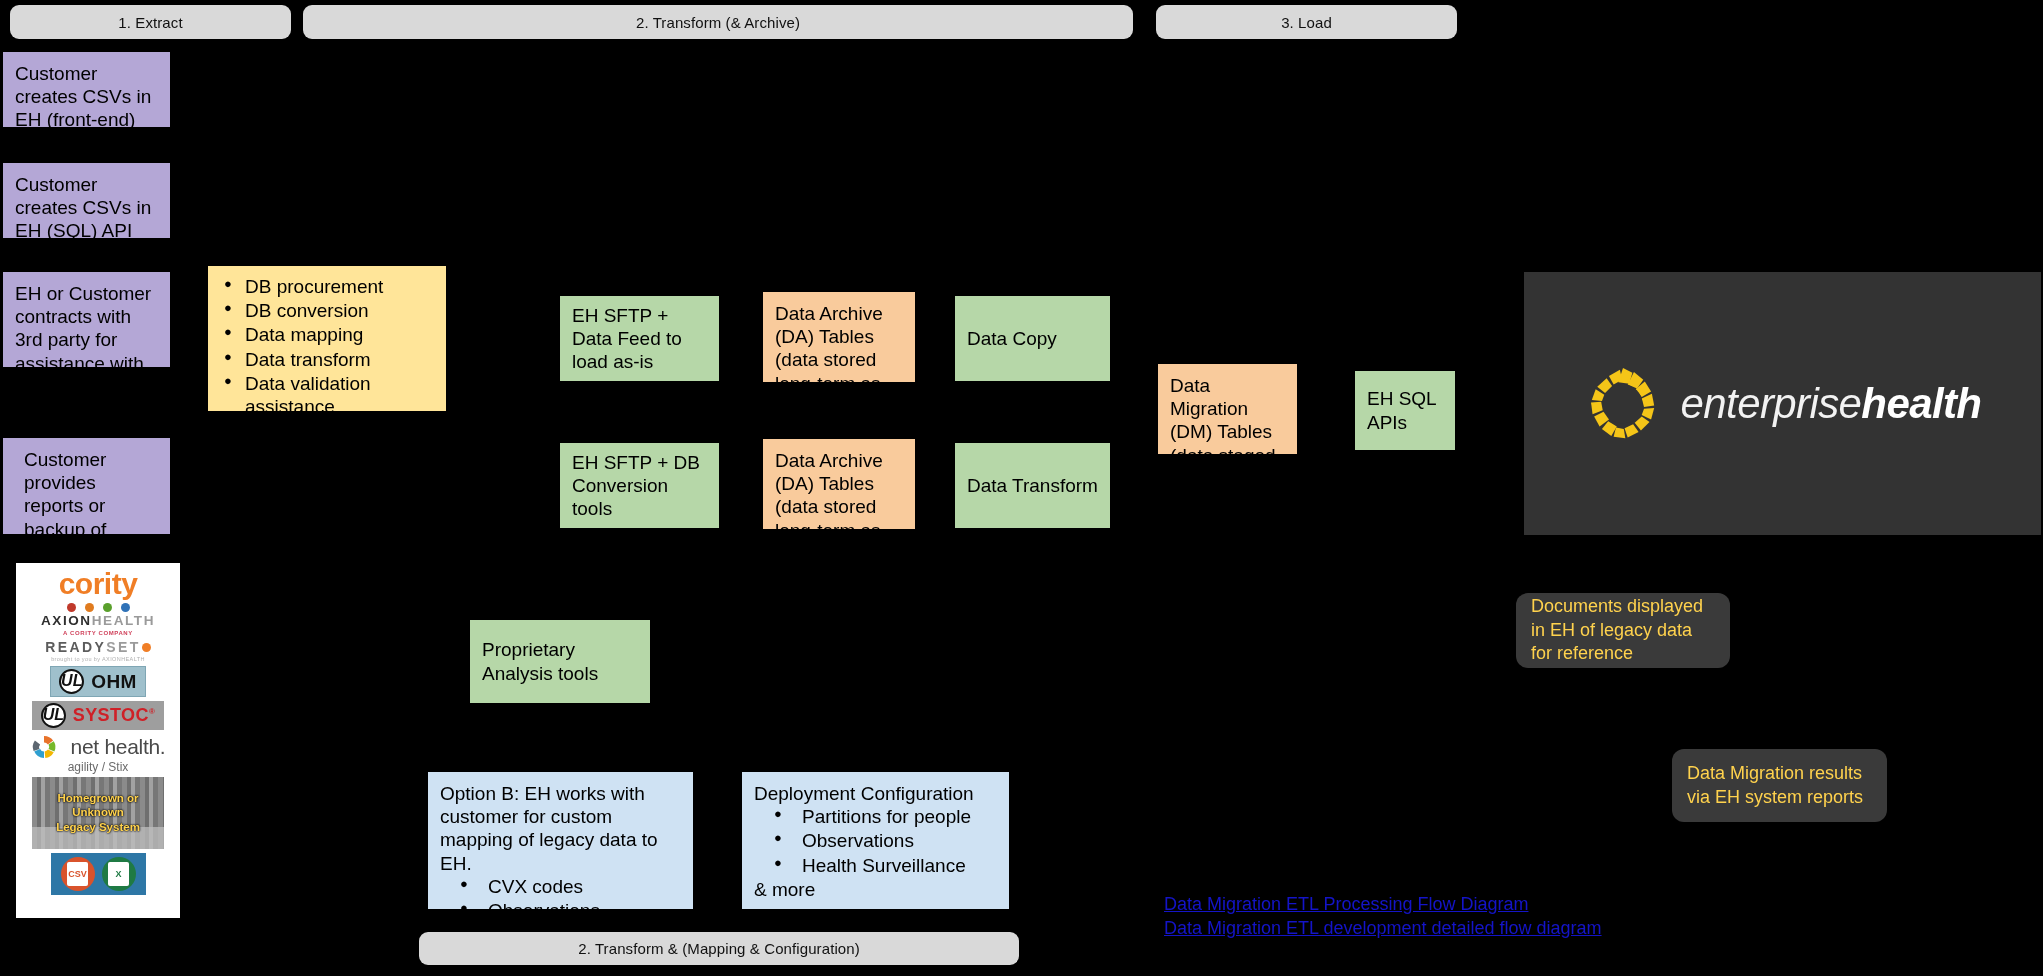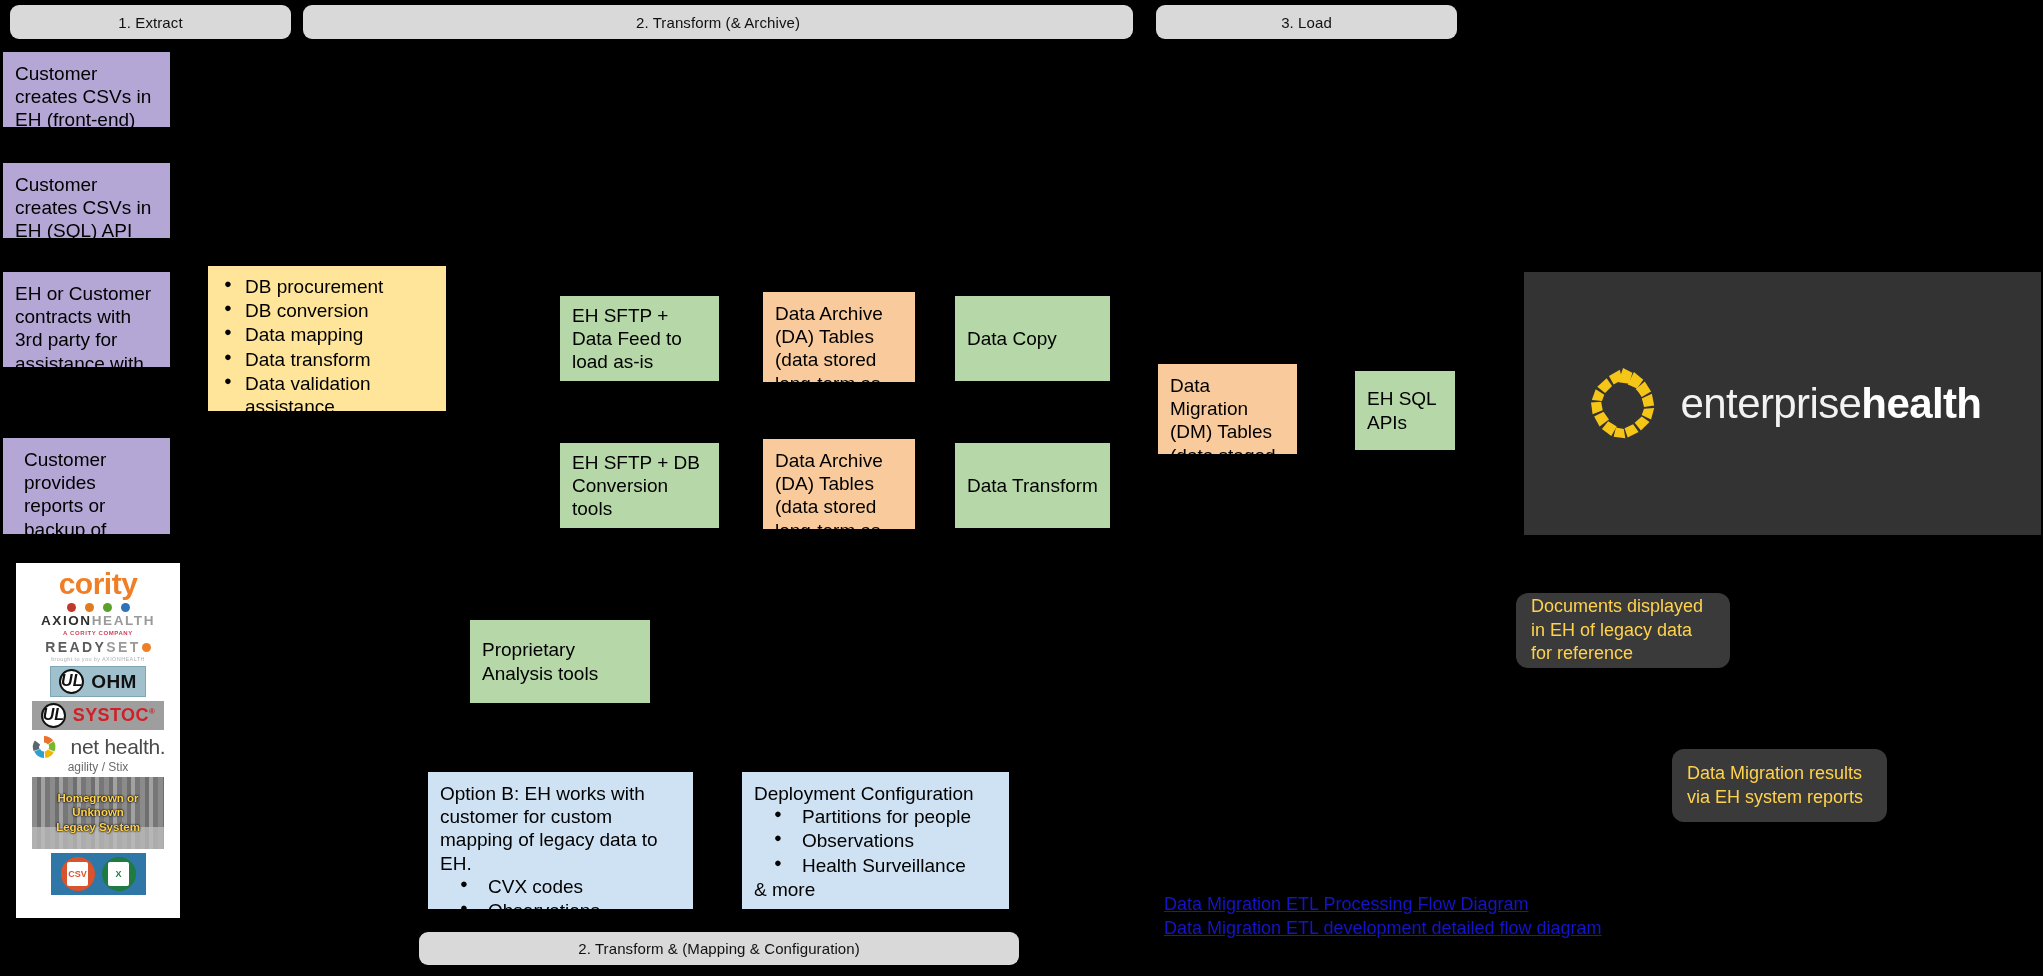--- a/index.html
+++ b/index.html
@@ -43,21 +43,21 @@
 
   
   .callout{
     background:#3a3a3a;border-radius:12px;color:#ffd24d;
     padding:12px 15px;font-size:18px;line-height:1.30;
     display:flex;flex-direction:column;justify-content:center;
   }
 
   
   .brandpanel{background:#333333;display:flex;align-items:center;justify-content:center;}
-  .brandrow{display:flex;align-items:center;gap:19px;}
+  .brandrow{display:flex;align-items:center;gap:19px;font-style:italic;}
   .brandwords{font-size:42px;color:#f2f2f2;letter-spacing:-0.6px;}
   .brandwords b{font-weight:700;color:#ffffff;}
   .brandwords span{font-weight:400;}
 
   
   .ring{position:relative;width:78px;height:78px;}
   .ring .rsvg{display:block;}
 
   
   .links a{

